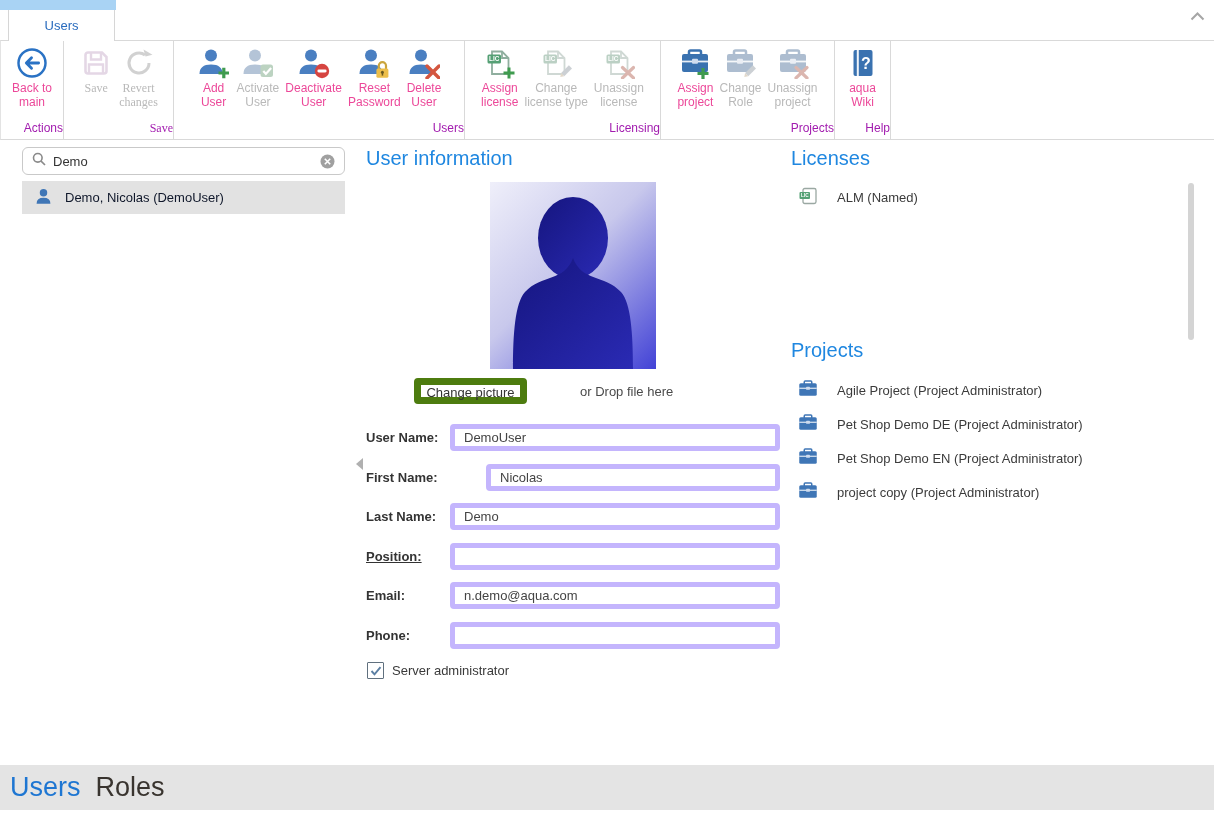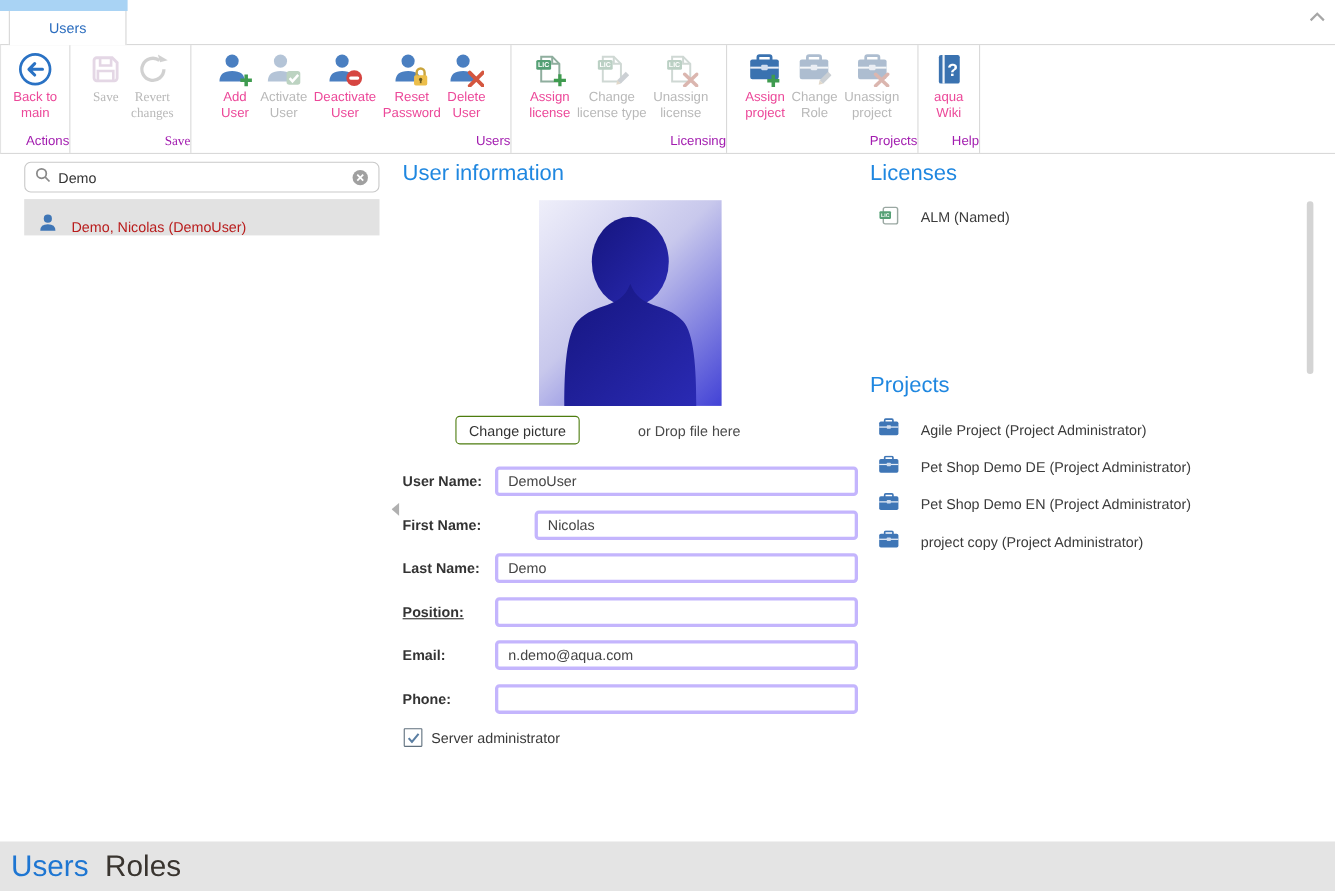--- a/index.html
+++ b/index.html
@@ -44,50 +44,50 @@
   
   .search-box {
     position:absolute; left:22px; top:147px; width:323px; height:28px;
     border:1px solid #c9c9c9; border-radius:6px; background:#fff;
     display:flex; align-items:center; padding:0 9px;
   }
   .search-input { flex:1; border:none; outline:none; font-size:13px; color:#333; margin-left:7px; font-family:inherit; background:transparent; }
   .search-clear { display:flex; cursor:pointer; }
   .user-row {
     position:absolute; left:22px; top:181px; width:323px; height:33px; background:#e2e2e2;
-    display:flex; align-items:flex-end; gap:13px; padding-left:13px; font-size:13px; color:#b91c1c; cursor:pointer;
+    display:flex; align-items:center; gap:13px; padding-left:13px; font-size:13px; color:#0f172a; cursor:pointer;
   }
 
   .splitter-arrow { position:absolute; left:356px; top:456px; cursor:pointer; }
 
   
   .sec-title { position:absolute; font-size:20px; color:#1f87e0; }
   .t-userinfo { left:366px; top:147px; }
   .t-licenses { left:791px; top:147px; }
   .t-projects { left:791px; top:339px; }
 
   
   .avatar {
     position:absolute; left:490px; top:182px; width:166px; height:187px;
     background:linear-gradient(135deg,#efeffa 0%,#c8c8ec 45%,#4242d6 100%);
   }
   .change-pic {
     position:absolute; left:414px; top:378px; width:113px; height:26px;
-    background:#fff; border:1px solid #4d7c0f; border-radius:4px;
+    background:#fff; border:7px solid #4d7c0f; border-radius:4px;
     font-size:13px; color:#333; font-family:inherit; cursor:pointer;
   }
   .drop-hint { position:absolute; left:580px; top:384px; font-size:13px; color:#4a4a4a; }
 
   
   .frow { position:absolute; left:366px; width:414px; height:27px; display:flex; align-items:center; }
   .frow-0{ top:424px; } .frow-1{ top:464px;gap:36px; } .frow-2{ top:503px; }
   .frow-3{ top:543px;text-decoration:underline; } .frow-4{ top:582px; } .frow-5{ top:622px; }
   .flabel { width:84px; font-size:13px; font-weight:bold; color:#333; }
   .finput {
-    flex:1; height:27px; border:3px solid #c4b5fd; border-radius:4px; outline:none;
+    flex:1; height:27px; border:5px solid #c4b5fd; border-radius:4px; outline:none;
     font-size:13px; color:#444; padding:0 9px; font-family:inherit;
   }
   .cbrow { position:absolute; left:367px; top:662px; display:flex; align-items:center; gap:8px; }
   .checkbox {
     width:17px; height:17px; border:1px solid #60707e; background:#fff; border-radius:1px;
     display:flex; align-items:center; justify-content:center; cursor:pointer;
   }
   .cblabel { font-size:13px; color:#3a3a3a; }
 
   

